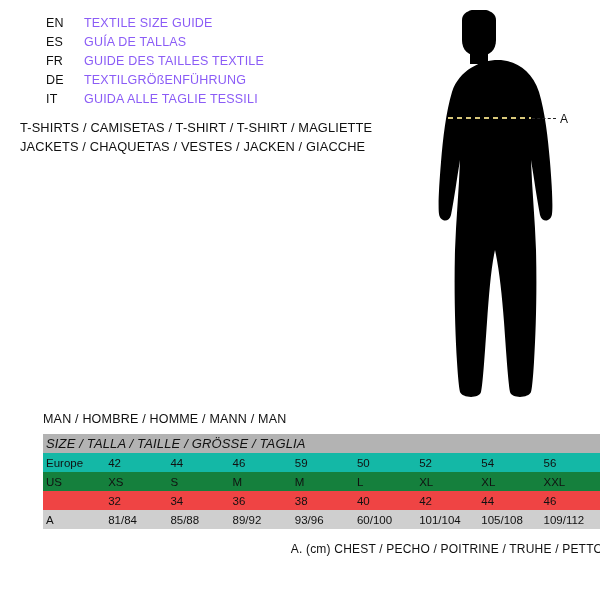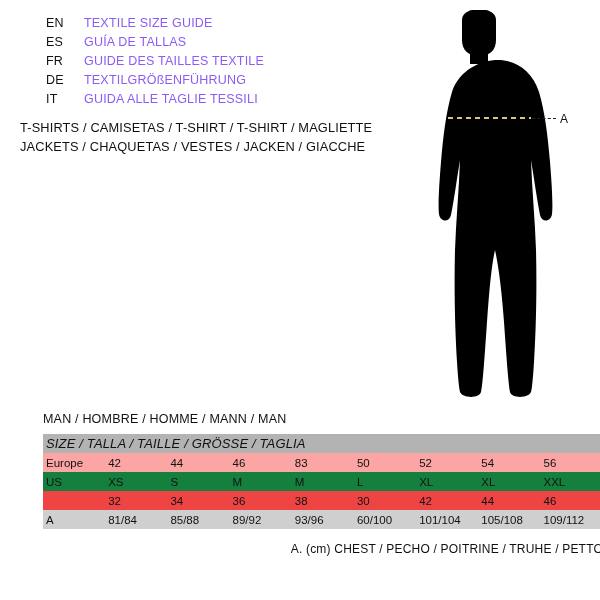--- a/index.html
+++ b/index.html
@@ -117,21 +117,21 @@
     text-align: left;
   }
   .row-header td {
     background: #b3b3b3;
     color: #111;
     font-size: 13px;
     letter-spacing: 0.15px;
     font-style: italic;
   }
   .row-light td {
-    background: #fca5a5;
+    background: #14b8a6;
     color: #111;
   }
   .row-lighter td {
     background: #15803d;
     color: #111;
   }
   .row-mid td {
     background: #ef4444;
     color: #111;
   }
@@ -233,21 +233,21 @@
       <tbody>
           <tr class="row-header">
         <td class="col-label" colspan="9">SIZE / TALLA / TAILLE / GRÖSSE / TAGLIA</td>
       </tr>
 
       <tr class="row-light">
         <td class="col-label">Europe</td>
         <td class="cell">42</td>
         <td class="cell">44</td>
         <td class="cell">46</td>
-        <td class="cell">83</td>
+        <td class="cell">59</td>
         <td class="cell">50</td>
         <td class="cell">52</td>
         <td class="cell">54</td>
         <td class="cell">56</td>
       </tr>
 
       <tr class="row-lighter">
         <td class="col-label">US</td>
         <td class="cell">XS</td>
         <td class="cell">S</td>
@@ -258,21 +258,21 @@
         <td class="cell">XL</td>
         <td class="cell">XXL</td>
       </tr>
 
       <tr class="row-mid">
         <td class="col-label"></td>
         <td class="cell">32</td>
         <td class="cell">34</td>
         <td class="cell">36</td>
         <td class="cell">38</td>
-        <td class="cell">30</td>
+        <td class="cell">40</td>
         <td class="cell">42</td>
         <td class="cell">44</td>
         <td class="cell">46</td>
       </tr>
 
       <tr class="row-dark">
         <td class="col-label">A</td>
         <td class="cell">81/84</td>
         <td class="cell">85/88</td>
         <td class="cell">89/92</td>

